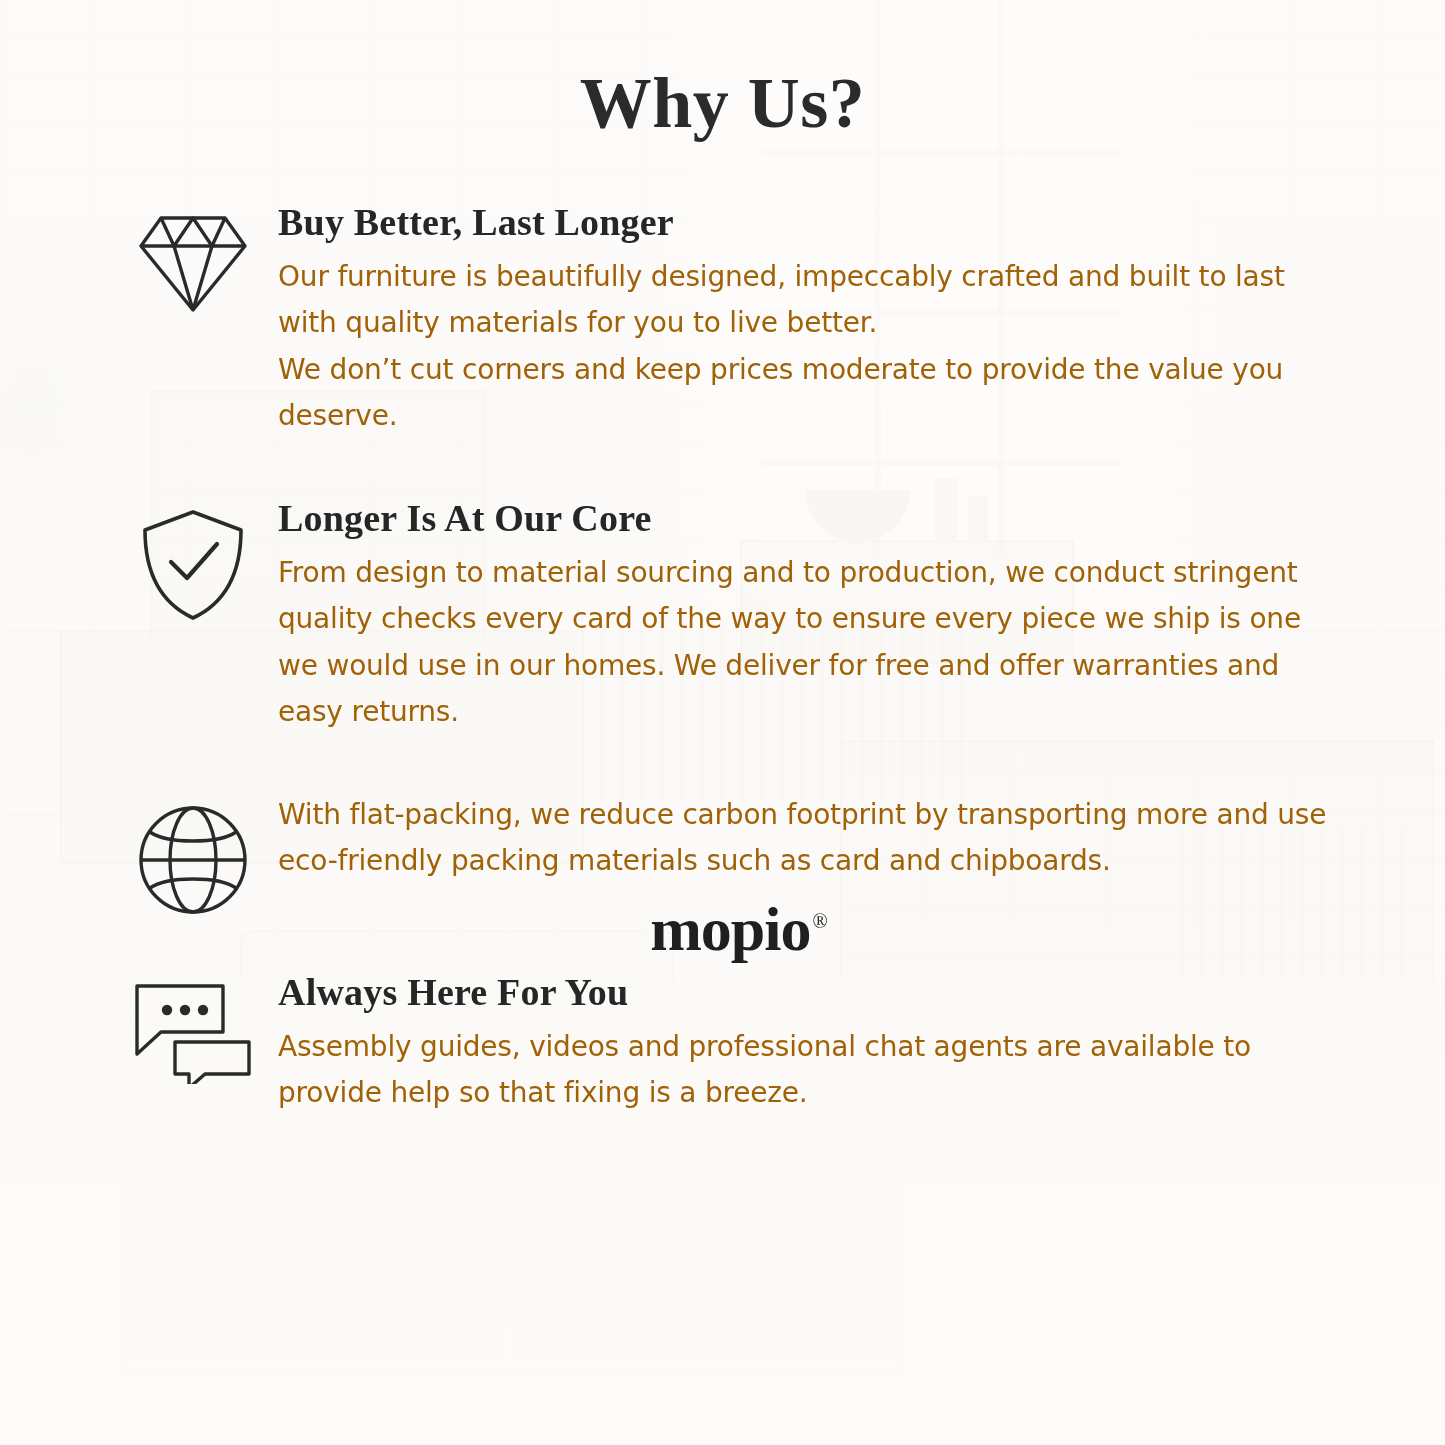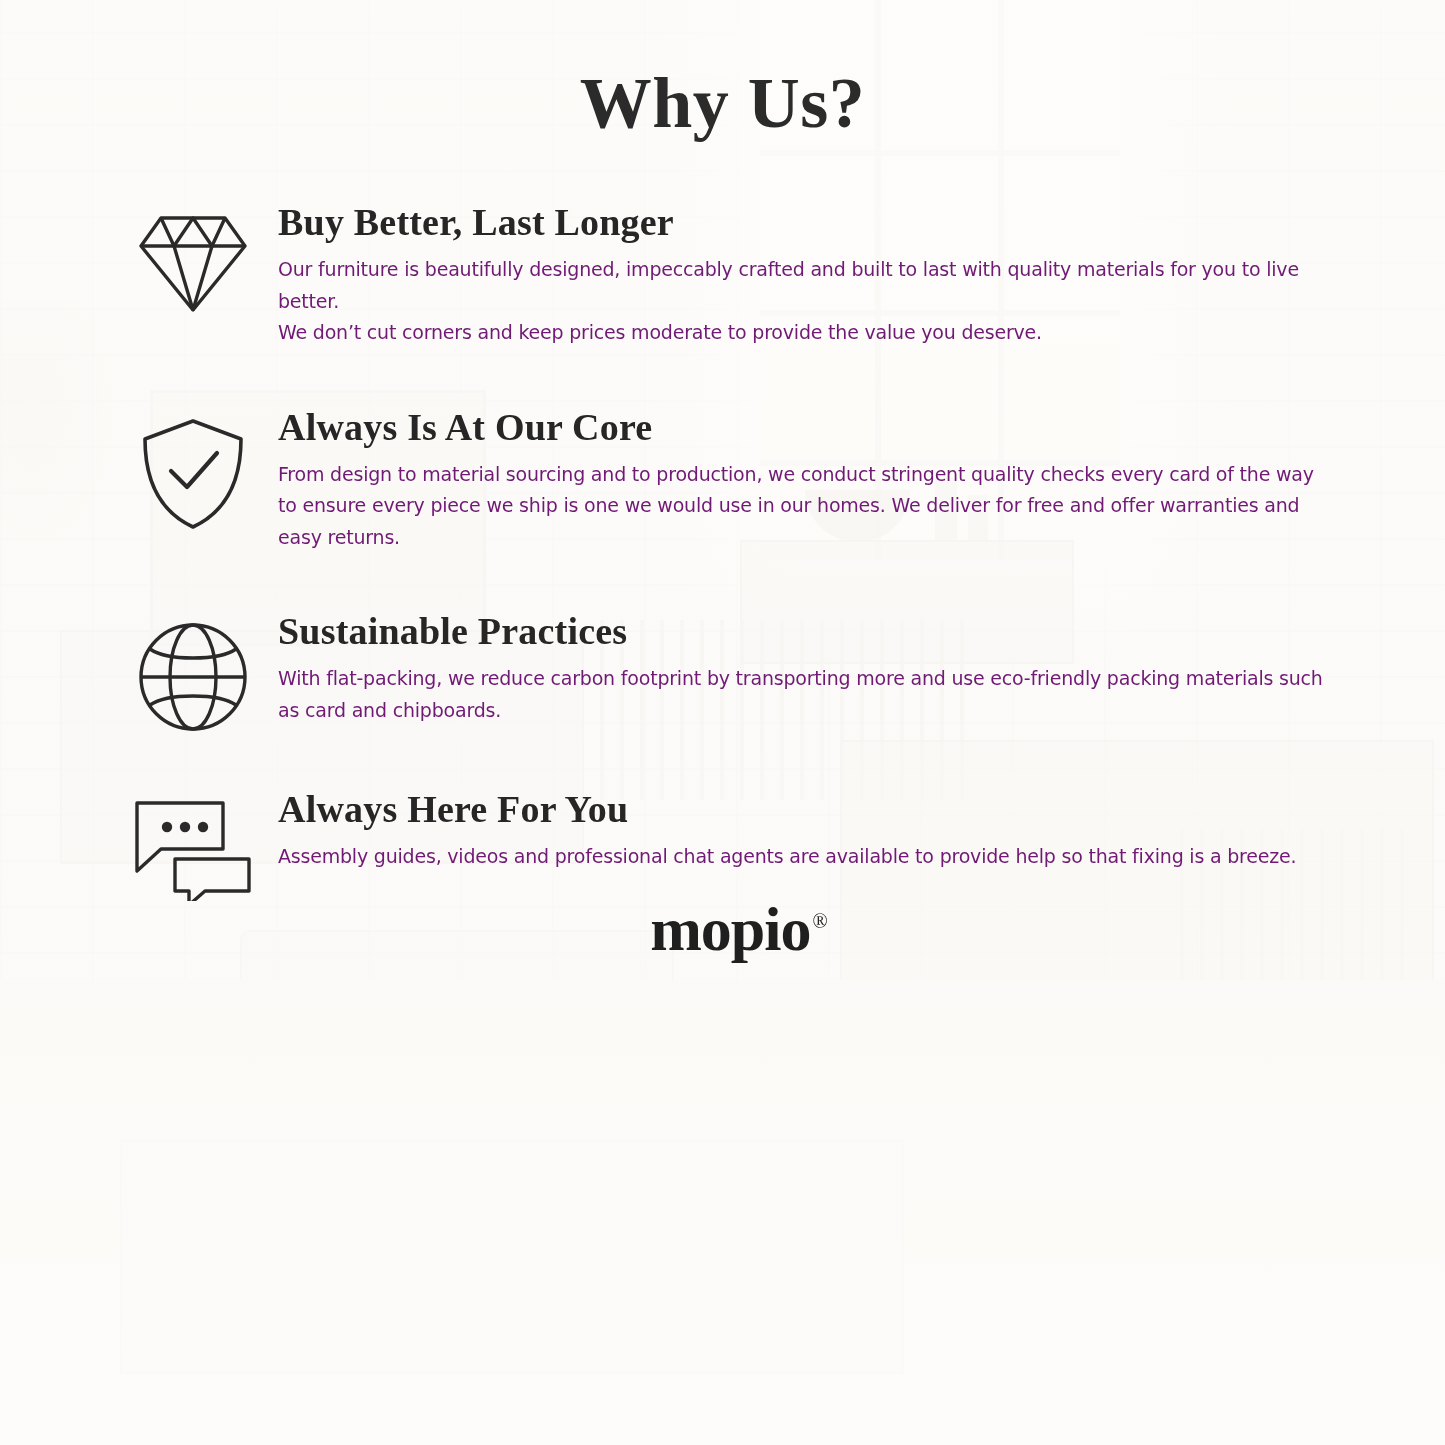--- a/index.html
+++ b/index.html
@@ -182,23 +182,23 @@
   .feature-title {
     font-family: "Liberation Serif", serif;
     font-weight: 700;
     font-size: 38px;
     color: #262626;
     margin: 0 0 10px 0;
     letter-spacing: 0.2px;
   }
   .feature-text {
     font-family: "DejaVu Sans", sans-serif;
-    font-size: 19px;
+    font-size: 28px;
     line-height: 1.66;
-    color: #701a75;
+    color: #a16207;
     margin: 0;
     letter-spacing: -0.2px;
   }
 
   .f1 { margin-bottom: 56px; }
   .f2 { margin-bottom: 56px; }
   .f3 { margin-bottom: 52px; }
 
   .brand {
     position: absolute;
@@ -278,39 +278,38 @@
       <div class="feature f2">
         <div class="feature-icon">
           <svg width="112" height="118" viewBox="0 0 112 118">
             <g fill="none" stroke="#2a2a2a" stroke-width="3.6" stroke-linejoin="round" stroke-linecap="round">
               <path d="M56 6 L104 24 C104 70 86 98 56 112 C26 98 8 70 8 24 Z"></path>
               <path d="M34 56 L50 72 L80 38" stroke-width="4.2"></path>
             </g>
           </svg>
         </div>
         <div class="feature-body">
-          <h2 class="feature-title">Always Is At Our Core</h2>
+          <h2 class="feature-title">Longer Is At Our Core</h2>
           <p class="feature-text">From design to material sourcing and to production, we conduct stringent quality checks every card of the way to ensure every piece we ship is one we would use in our homes. We deliver for free and offer warranties and easy returns.</p>
         </div>
       </div>
 
       <div class="feature f3">
         <div class="feature-icon">
           <svg width="116" height="116" viewBox="0 0 116 116">
             <g fill="none" stroke="#2a2a2a" stroke-width="3.4">
               <circle cx="58" cy="58" r="52"></circle>
               <ellipse cx="58" cy="58" rx="23" ry="52"></ellipse>
               <line x1="6" y1="58" x2="110" y2="58"></line>
               <path d="M15 30 C32 42 84 42 101 30"></path>
               <path d="M15 86 C32 74 84 74 101 86"></path>
             </g>
           </svg>
         </div>
         <div class="feature-body">
-          <h2 class="feature-title">Sustainable Practices</h2>
           <p class="feature-text">With flat-packing, we reduce carbon footprint by transporting more and use eco-friendly packing materials such as card and chipboards.</p>
         </div>
       </div>
 
       <div class="feature f4">
         <div class="feature-icon">
           <svg width="124" height="104" viewBox="0 0 124 104">
             <g fill="none" stroke="#2a2a2a" stroke-width="3.4" stroke-linejoin="round">
               <path d="M6 6 H92 V52 H30 L6 74 Z"></path>
               <path d="M44 62 H118 V94 H74 L58 108 V94 H44 Z"></path>

